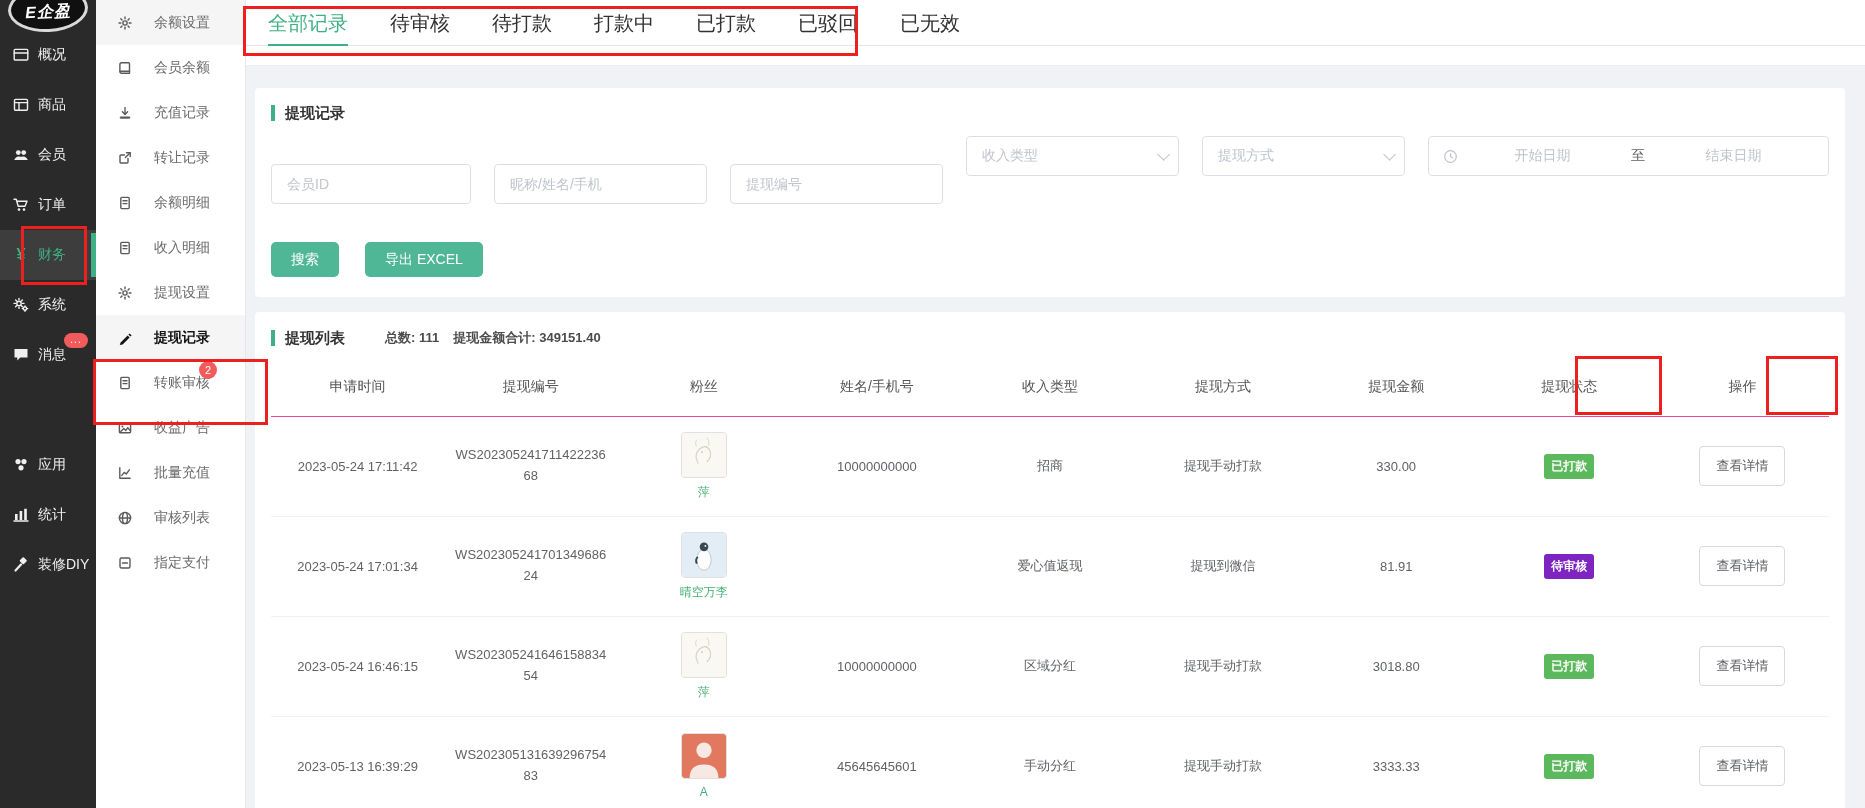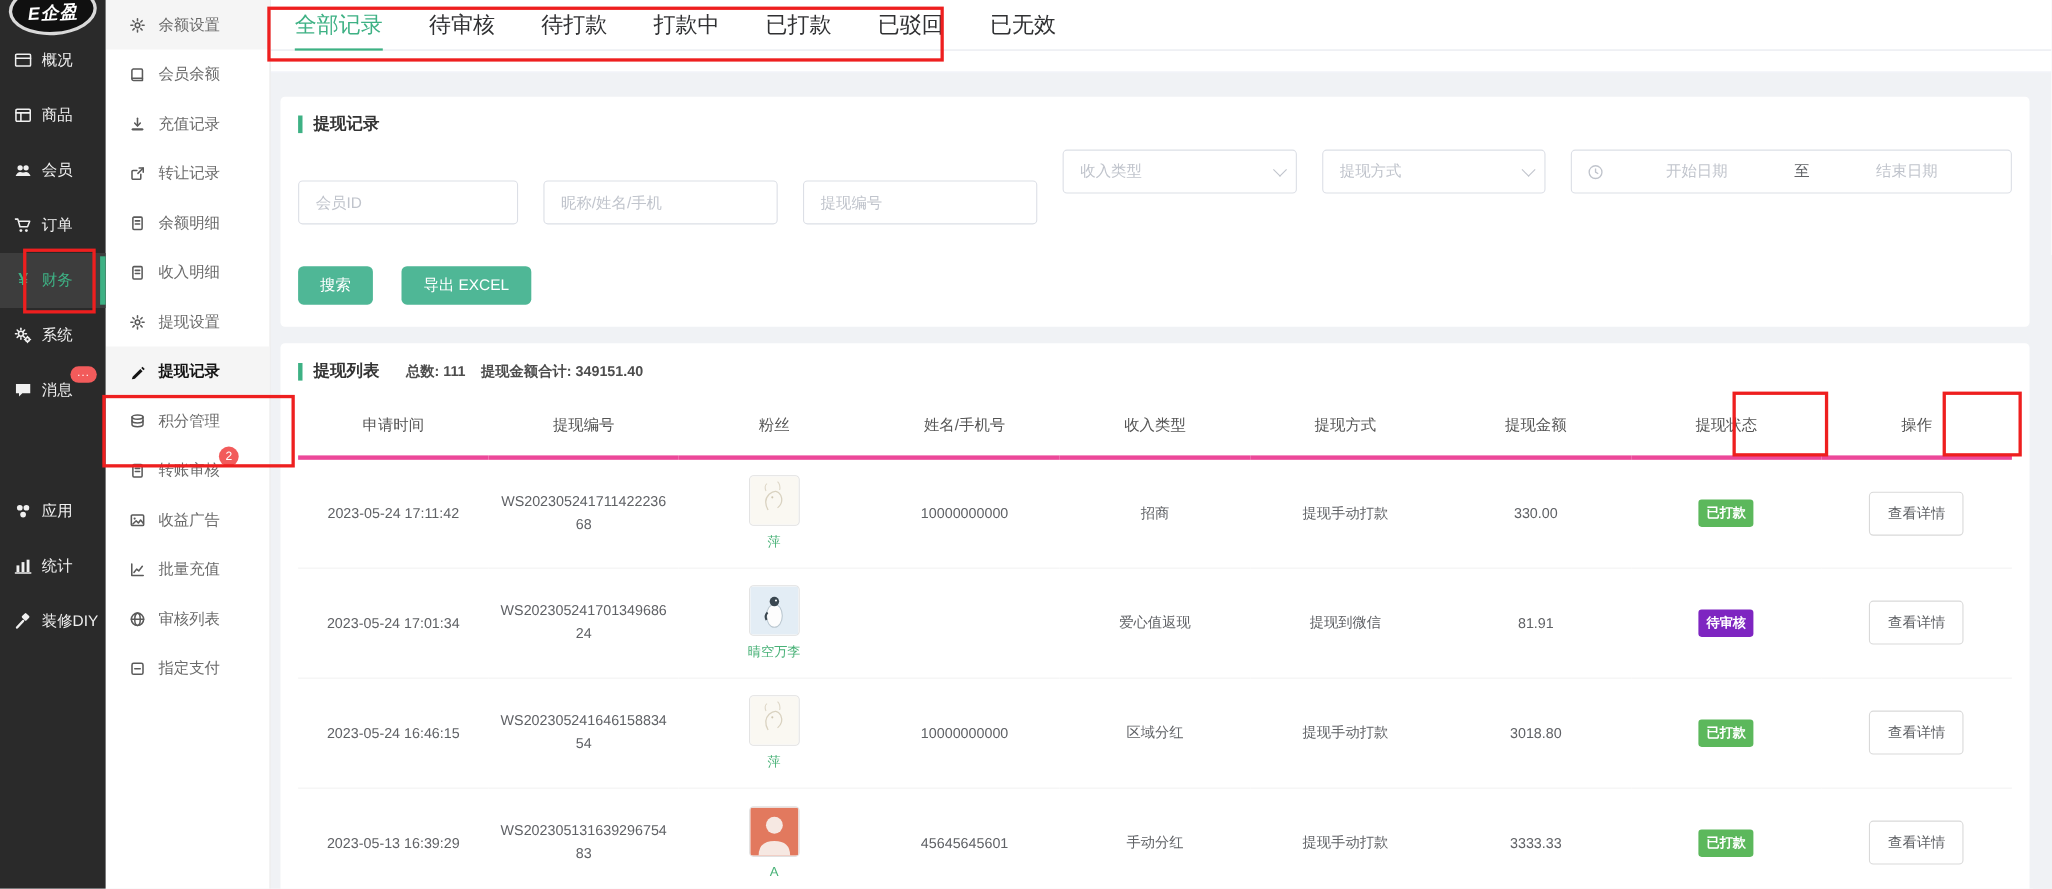--- a/index.html
+++ b/index.html
@@ -22,21 +22,21 @@
   .svgicon svg { width:16px; height:16px; }
   .svgicon.small svg { width:14px; height:14px; }
   .yen { font-size:16px; font-weight:bold; }
   .pbadge { position:absolute; top:3px; right:8px; min-width:24px; height:15px; border-radius:8px;
             background:#f25b5b; color:#fff; font-size:10px; line-height:13px; text-align:center;
             padding:0 4px; letter-spacing:1px; }
 
   
   .ssidebar { position:absolute; left:96px; top:0; width:150px; height:808px; background:#fff;
               border-right:1px solid #e7e7e7; z-index:4; }
-  .snav-item { position:relative; height:45px; display:flex; align-items:center; gap:10px;
+  .snav-item { position:relative; height:45px; display:flex; align-items:center; gap:20px;
                padding-left:20px; color:#6b6b6b; font-size:14px; cursor:pointer; }
   .snav-item .svgicon { color:#5a5a5a; }
   .snav-item.highlighted { background:#f5f5f5; }
   .snav-item.active { background:#f5f5f5; color:#141414; font-weight:bold; }
   .snav-item.active .svgicon { color:#141414; }
   .sbadge { position:absolute; top:1px; right:28px; width:18px; height:18px; border-radius:50%;
             background:#f25b5b; color:#fff; font-size:11px; line-height:18px; text-align:center; font-weight:normal; }
 
   
   .main { position:absolute; left:246px; top:0; width:1619px; height:808px; }
@@ -44,21 +44,21 @@
   .tabs { display:flex; align-items:center; height:46px; padding-left:22px; border-bottom:1px solid #e4e7ed; }
   .tab { margin-right:42px; font-size:20px; color:#303133; height:46px; line-height:46px; position:relative; cursor:pointer; }
   .tab.active { color:#3eb184; }
   .tab.active::after { content:""; position:absolute; left:0; right:0; bottom:0; height:2px; background:#3eb184; }
 
   .content { padding:22px 20px 0 9px; }
   .card { background:#fff; border-radius:4px; }
   .filter-card { padding:17px 16px 20px; margin-bottom:15px; }
   .section-title { display:flex; align-items:center; gap:12px; }
   .stitle { font-size:15px; font-weight:bold; color:#333; padding-left:10px; border-left:4px solid #3eb184; line-height:16px; }
-  .summary { font-size:13px; font-weight:bold; color:#4c4c4c; margin-left:12px; }
+  .summary { font-size:13px; font-weight:bold; color:#4c4c4c; margin-left:28px; }
 
   .filters { display:flex; gap:23px; margin-top:15px; }
   .f-box { height:40px; border:1px solid #dcdfe6; border-radius:4px; background:#fff; font-size:14px; }
   input.f-box { padding:0 15px; color:#606266; outline:none;margin-top:28px; }
   input.f-box::placeholder { color:#c0c4cc; }
   .f-select { display:flex; align-items:center; justify-content:space-between; padding:0 12px 0 15px; cursor:pointer; }
   .f-select .ph { color:#c0c4cc; }
   .chev { width:9px; height:9px; border-right:1.5px solid #c0c4cc; border-bottom:1.5px solid #c0c4cc;
           transform:rotate(45deg) translateY(-3px); }
   .f-date { display:flex; align-items:center; padding:0 14px; color:#c0c4cc; }
@@ -66,21 +66,21 @@
   .f-date .to { color:#606266; flex:none; padding:0 8px; }
   .clock { width:15px; height:15px; flex:none; margin-right:4px; }
 
   .actions { display:flex; gap:26px; margin-top:38px; }
   .btn-green { background:#4fb796; color:#fff; border:none; border-radius:5px; height:35px;
                padding:0 20px; font-size:14px; cursor:pointer; font-family:inherit; }
 
   .table-card { padding:17px 16px 0; }
   table.wtable { width:100%; border-collapse:collapse; table-layout:fixed; margin-top:12px; }
   .wtable th { height:57px; font-size:14px; font-weight:500; color:#555; text-align:center;
-               border-bottom:4px solid #ec4899; padding:0 6px; }
+               border-bottom:1px solid #ec4899; padding:0 6px; }
   .wtable td { height:100px; text-align:center; vertical-align:middle; font-size:13px; color:#606266;
                padding:0 10px; border-bottom:1px solid #f2f2f2; }
   .wtable tr:last-child td { border-bottom:none; }
   .wno { word-break:break-all; line-height:1.6; display:inline-block; max-width:160px; }
   .fancell { display:flex; flex-direction:column; align-items:center; gap:6px; }
   .avatar { width:46px; height:46px; border:1px solid #e0e0e0; border-radius:4px; overflow:hidden; background:#fff; }
   .avatar svg { width:44px; height:44px; display:block; }
   .fanname { color:#47b176; font-size:12px; }
   .badge { display:inline-block; padding:4px 7px; border-radius:3px; color:#fff; font-size:12px; font-weight:bold; }
   .badge-green { background:#5cb85c; }
@@ -297,30 +297,20 @@
       <span>提现设置</span>
     </div>
     <div class="snav-item active">
       <span class="svgicon small">
         <svg viewBox="0 0 14 14">
           <path d="M2.6 11.4 L9.6 4.4 L11.6 6.4 L4.6 13.4 L1.8 14 z" fill="currentColor"></path>
           <path d="M10.4 3.6 l1.2 -1.2 l2 2 l-1.2 1.2 z" fill="currentColor"></path>
         </svg>
       </span>
       <span>提现记录</span>
-    </div>
-    <div class="snav-item">
-      <span class="svgicon small">
-        <svg viewBox="0 0 14 14">
-          <ellipse cx="7" cy="3.2" rx="5" ry="1.9" fill="none" stroke="currentColor" stroke-width="1.4" stroke-linecap="round" stroke-linejoin="round"></ellipse>
-          <path d="M2 3.2 v3.4 c0 1 2.2 1.9 5 1.9 s5 -.9 5 -1.9 v-3.4" fill="none" stroke="currentColor" stroke-width="1.4" stroke-linecap="round" stroke-linejoin="round"></path>
-          <path d="M2 6.6 v3.4 c0 1 2.2 1.9 5 1.9 s5 -.9 5 -1.9 v-3.4" fill="none" stroke="currentColor" stroke-width="1.4" stroke-linecap="round" stroke-linejoin="round"></path>
-        </svg>
-      </span>
-      <span>积分管理</span>
     </div>
     <div class="snav-item">
       <span class="svgicon small">
         <svg viewBox="0 0 14 14">
           <rect x="2.8" y="1.4" width="8.4" height="11.2" rx="1" fill="none" stroke="currentColor" stroke-width="1.4" stroke-linecap="round" stroke-linejoin="round"></rect>
           <line x1="5" y1="4.8" x2="9" y2="4.8" fill="none" stroke="currentColor" stroke-width="1.4" stroke-linecap="round" stroke-linejoin="round"></line>
           <line x1="5" y1="7.6" x2="9" y2="7.6" fill="none" stroke="currentColor" stroke-width="1.4" stroke-linecap="round" stroke-linejoin="round"></line>
         </svg>
       </span>
       <span>转账审核</span>

